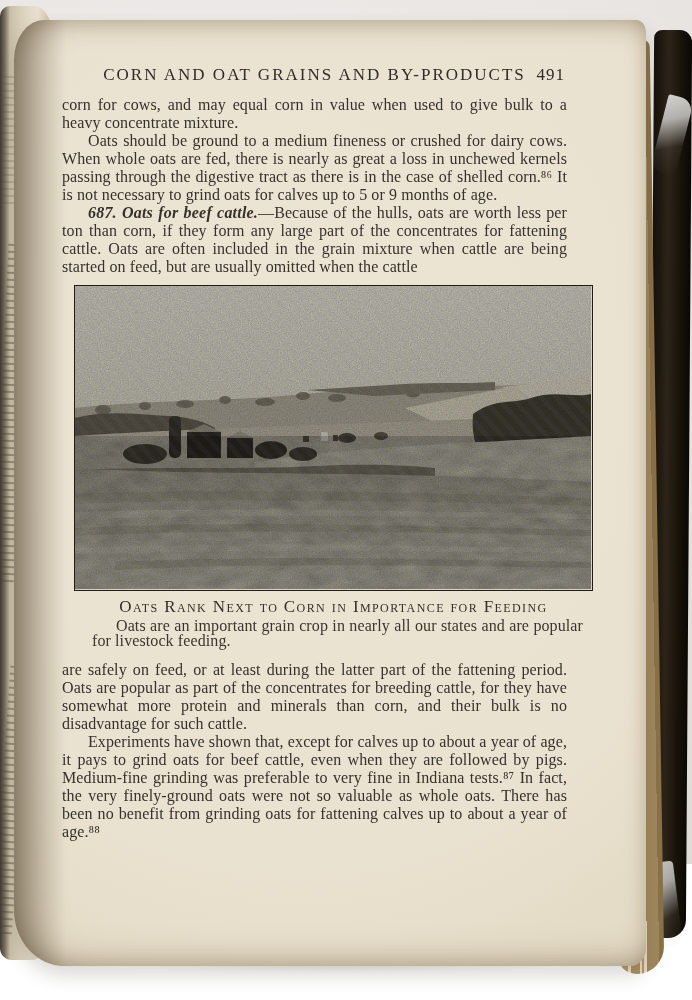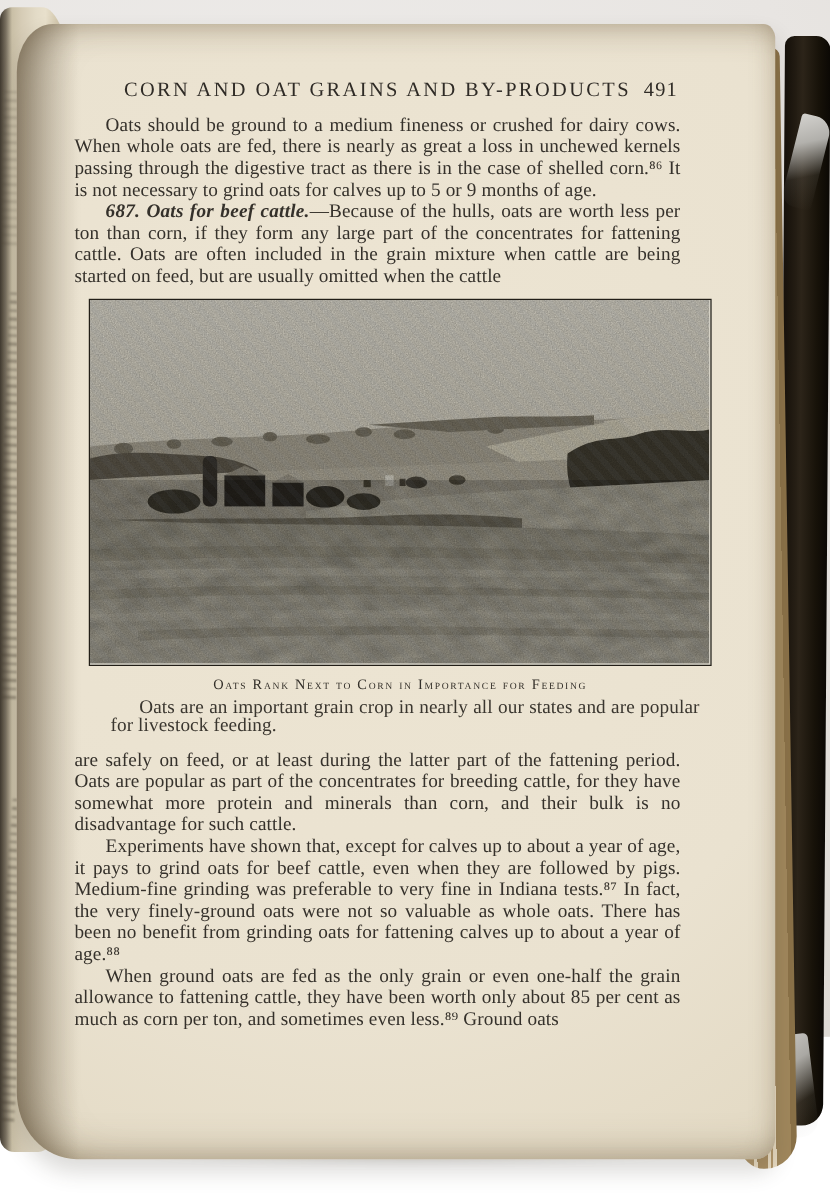--- a/index.html
+++ b/index.html
@@ -54,21 +54,21 @@
   .indent{text-indent:26px;}
   .lead-bold{font-weight:bold;letter-spacing:.2px;font-style:italic;}
 
   .figure{margin:9px 0 0 12px;width:519px;}
   .photo-frame{position:relative;width:519px;height:306px;border:1.5px solid #221e17;
     box-sizing:border-box;background:#d8d4c8;overflow:hidden;}
   .photo-frame::after{content:"";position:absolute;inset:0;
     background:repeating-linear-gradient(48deg, rgba(125,140,165,.055) 0 5px, rgba(0,0,0,0) 5px 11px);
     pointer-events:none;}
   .caption-title{margin-top:7px;text-align:center;font-variant:small-caps;
-    letter-spacing:1.4px;font-size:12px;line-height:17px;color:#332f29;}
+    letter-spacing:1.4px;font-size:17px;line-height:17px;color:#332f29;}
   .caption-sub{margin:3px 10px 0 18px;font-size:16px;line-height:15px;
     text-indent:24px;text-align:justify;color:#3a362f;}
   .after-figure{margin-top:13px !important;}
 
   
   .watermark{position:absolute;left:177px;top:601px;white-space:nowrap;
     font-family:"Liberation Sans","DejaVu Sans",sans-serif;
     font-size:47px;line-height:47px;font-weight:400;letter-spacing:1px;
     color:#2e6ae5;opacity:.95;z-index:50;}
 
@@ -97,20 +97,21 @@
   <div class="page"></div>
   <div class="gutter-shadow"></div>
 
   <div class="content">
 
     <div class="running-head">
       <span>CORN AND OAT GRAINS AND BY-PRODUCTS</span>
       <span class="folio">491</span>
     </div>
 
+    <p>corn for cows, and may equal corn in value when used to give bulk to a heavy concentrate mixture.</p>
     <p class="indent">Oats should be ground to a medium fineness or crushed for dairy cows.  When whole oats are fed, there is nearly as great a loss in unchewed kernels passing through the digestive tract as there is in the case of shelled corn.⁸⁶  It is not necessary to grind oats for calves up to 5 or 9 months of age.</p>
     <p class="indent"><span class="lead-bold">687. Oats for beef cattle.</span><span>—Because of the hulls, oats are worth less per ton than corn, if they form any large part of the concentrates for fattening cattle.  Oats are often included in the grain mixture when cattle are being started on feed, but are usually omitted when the cattle</span></p>
 
     <div class="figure">
       <div class="photo-frame">
         <svg width="516" height="303" viewBox="0 0 516 303" xmlns="http://www.w3.org/2000/svg">
           <defs>
             <linearGradient id="sky" x1="0" y1="0" x2="0" y2="1">
               <stop offset="0" stop-color="#dcd8cb"></stop>
                 <stop offset="1" stop-color="#ccc7b7"></stop>
@@ -199,17 +200,16 @@
           <rect x="0" y="150" width="516" height="153" fill="#8d8876" filter="url(#mottle)" opacity=".35"></rect>
           <rect x="0" y="0" width="516" height="303" fill="#555" filter="url(#grain)" opacity=".30"></rect>
         </svg>
       </div>
       <div class="caption-title">Oats Rank Next to Corn in Importance for Feeding</div>
       <div class="caption-sub">Oats are an important grain crop in nearly all our states and are popular for livestock feeding.</div>
     </div>
 
     <p class="after-figure">are safely on feed, or at least during the latter part of the fattening period.  Oats are popular as part of the concentrates for breeding cattle, for they have somewhat more protein and minerals than corn, and their bulk is no disadvantage for such cattle.</p>
     <p class="indent">Experiments have shown that, except for calves up to about a year of age, it pays to grind oats for beef cattle, even when they are followed by pigs.  Medium-fine grinding was preferable to very fine in Indiana tests.⁸⁷  In fact, the very finely-ground oats were not so valuable as whole oats.  There has been no benefit from grinding oats for fattening calves up to about a year of age.⁸⁸</p>
-    <p class="indent">When ground oats are fed as the only grain or even one-half the grain allowance to fattening cattle, they have been worth only about 85 per cent as much as corn per ton, and sometimes even less.⁸⁹  Ground oats</p>
   </div>
 
 
 </div>
 
 </body></html>

